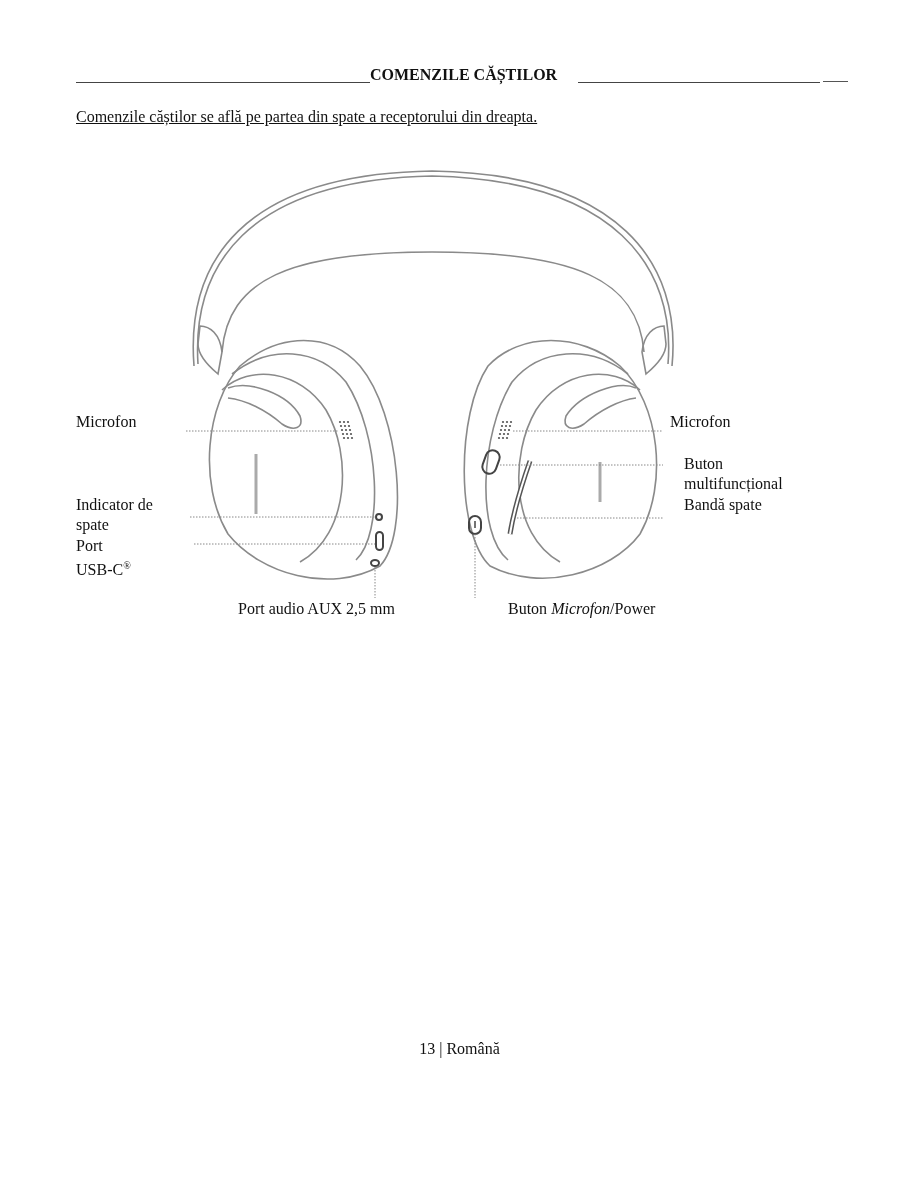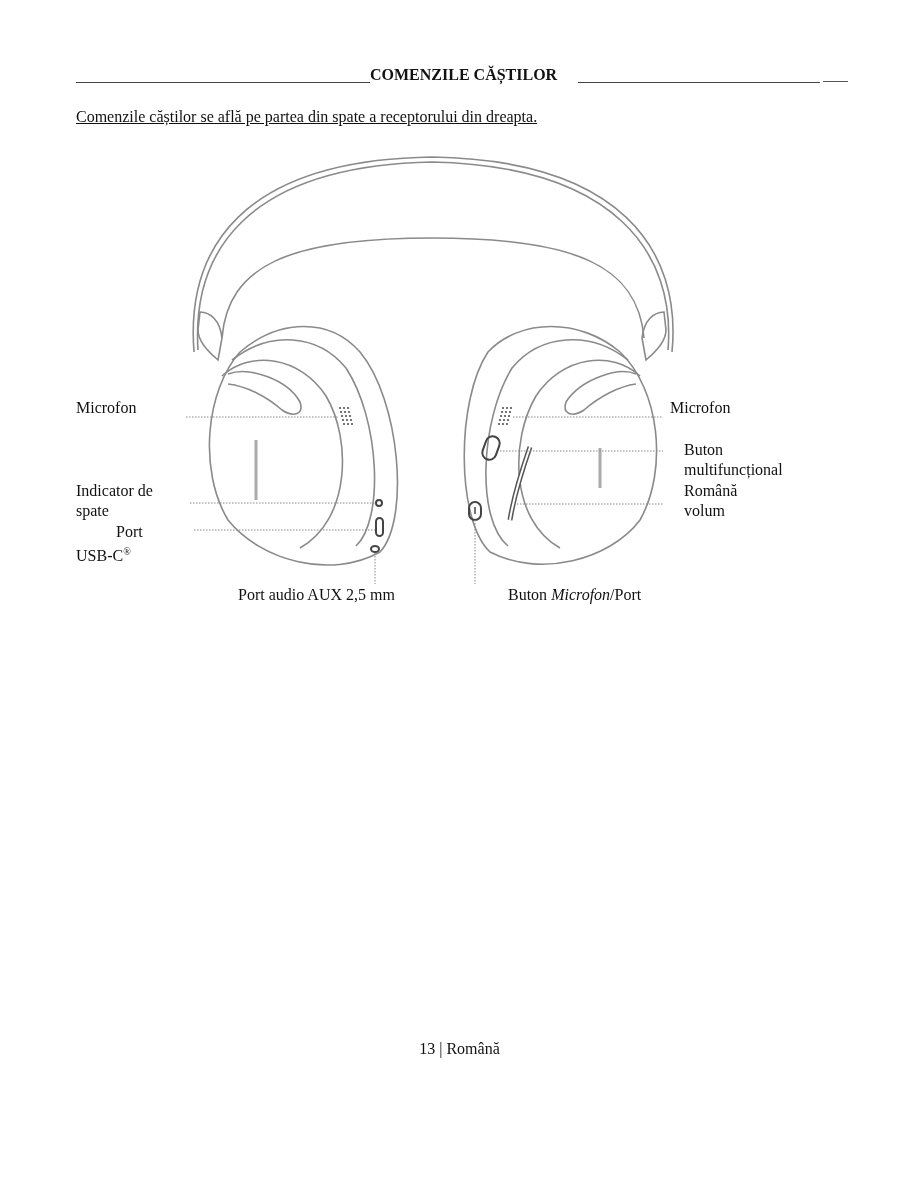--- a/index.html
+++ b/index.html
@@ -4,21 +4,21 @@
   <style>
     html, body { margin: 0; padding: 0; background: #ffffff; }
     body { width: 919px; height: 1190px; position: relative; overflow: hidden;
            font-family: "Liberation Serif", serif; color: #111; }
     .header { position: absolute; left: 76px; top: 64px; width: 772px; height: 22px; font-weight: bold; }
     .header .rule-left { position: absolute; left: 0; top: 18px; width: 294px; border-top: 1px solid #444; }
     .header .title { position: absolute; left: 294px; top: 2px; font-size: 16px; letter-spacing: 0; }
     .header .rule-right { position: absolute; left: 502px; top: 18px; width: 242px; border-top: 1px solid #444; }
     .header .rule-tail { position: absolute; left: 747px; top: 17px; width: 25px; border-top: 1px solid #555; }
     .intro { position: absolute; left: 76px; top: 108px; font-size: 16px; text-decoration: underline; }
-    .figure { position: absolute; left: 0; top: 140px; width: 769px; height: 480px; }
+    .figure { position: absolute; left: 0; top: 154px; width: 769px; height: 480px; }
     .label { position: absolute; font-size: 16px; line-height: 20px; }
     .footer { position: absolute; left: 0; width: 919px; top: 1040px; text-align: center; font-size: 16px; }
     svg .ln { fill: none; stroke: #8a8a8a; stroke-width: 1.6; }
     svg .dot { fill: none; stroke: #888; stroke-width: 1; stroke-dasharray: 1.5 1.5; }
     svg .dk { fill: none; stroke: #444; stroke-width: 2; }
   </style>
 </head>
 <body>
 
 <div class="header">
@@ -109,27 +109,27 @@
     <line class="dot" x1="513" y1="417" x2="663" y2="417"></line>
     <line class="dot" x1="500" y1="451" x2="663" y2="451"></line>
     <line class="dot" x1="517" y1="504" x2="663" y2="504"></line>
     <line class="dot" x1="475" y1="520" x2="475" y2="584"></line>
   </svg>
 
   
   <div class="label" style="left:76px; top:258px;">Microfon</div>
   <div class="label" style="left:76px; top:341px;">Indicator de</div>
   <div class="label" style="left:76px; top:361px;">spate</div>
-  <div class="label" style="left:76px; top:382px;margin-left:40px;">Port</div>
+  <div class="label" style="left:76px; top:382px;">Port</div>
   <div class="label" style="left:76px; top:402px;"><span>USB-C</span><sup style="font-size:10px;">®</sup></div>
   <div class="label" style="left:238px; top:445px;">Port audio AUX 2,5 mm</div>
 
   
   <div class="label" style="left:670px; top:258px;">Microfon</div>
   <div class="label" style="left:684px; top:300px;">Buton</div>
   <div class="label" style="left:684px; top:320px;text-align:right;">multifuncțional</div>
-  <div class="label" style="left:684px; top:341px;">Română volum</div>
-  <div class="label" style="left:508px; top:445px;"><span>Buton </span><i>Microfon</i><span>/Port</span></div>
+  <div class="label" style="left:684px; top:341px;">Bandă spate</div>
+  <div class="label" style="left:508px; top:445px;"><span>Buton </span><i>Microfon</i><span>/Power</span></div>
 </div>
 
 <div class="footer">
   <span>13</span><span style="white-space:pre"> | </span><span>Română</span>
 </div>
 
 </body></html>

